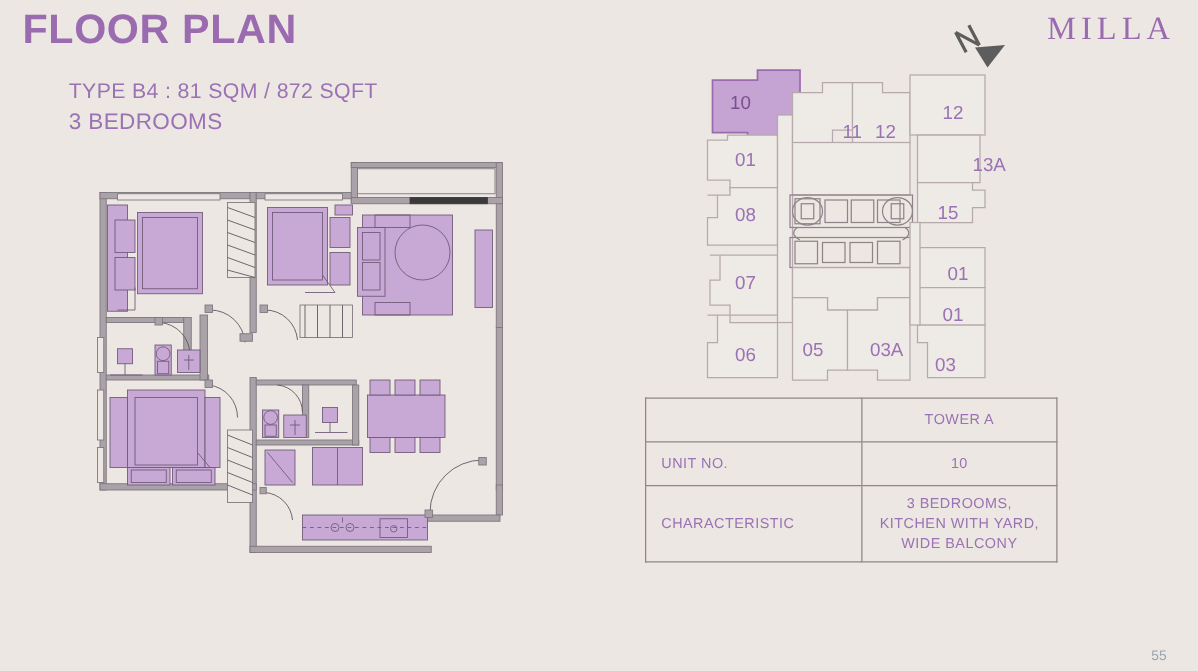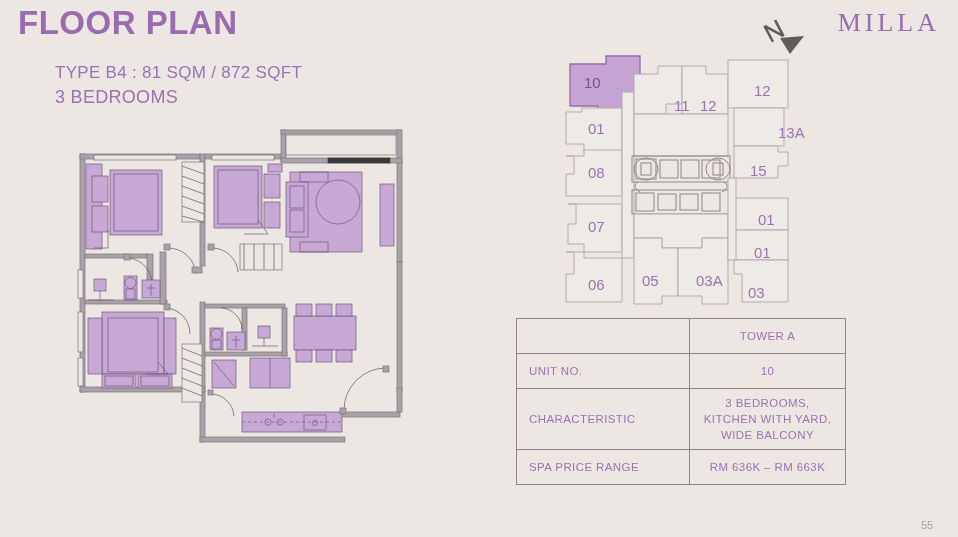--- a/index.html
+++ b/index.html
@@ -320,21 +320,17 @@
           <td class="c">TOWER A</td>
         </tr>
         <tr>
           <td class="col1">UNIT NO.</td>
           <td class="c">10</td>
         </tr>
         <tr>
           <td class="col1">CHARACTERISTIC</td>
           <td class="c multi">3 BEDROOMS,<br>KITCHEN WITH YARD,<br>WIDE BALCONY</td>
         </tr>
-        <tr>
-          <td class="col1">SPA PRICE RANGE</td>
-          <td class="c">RM 636K – RM 663K</td>
-        </tr>
       </tbody>
   </table>
 
   <div class="pageno">55</div>
 </div>
 
 </body></html>

